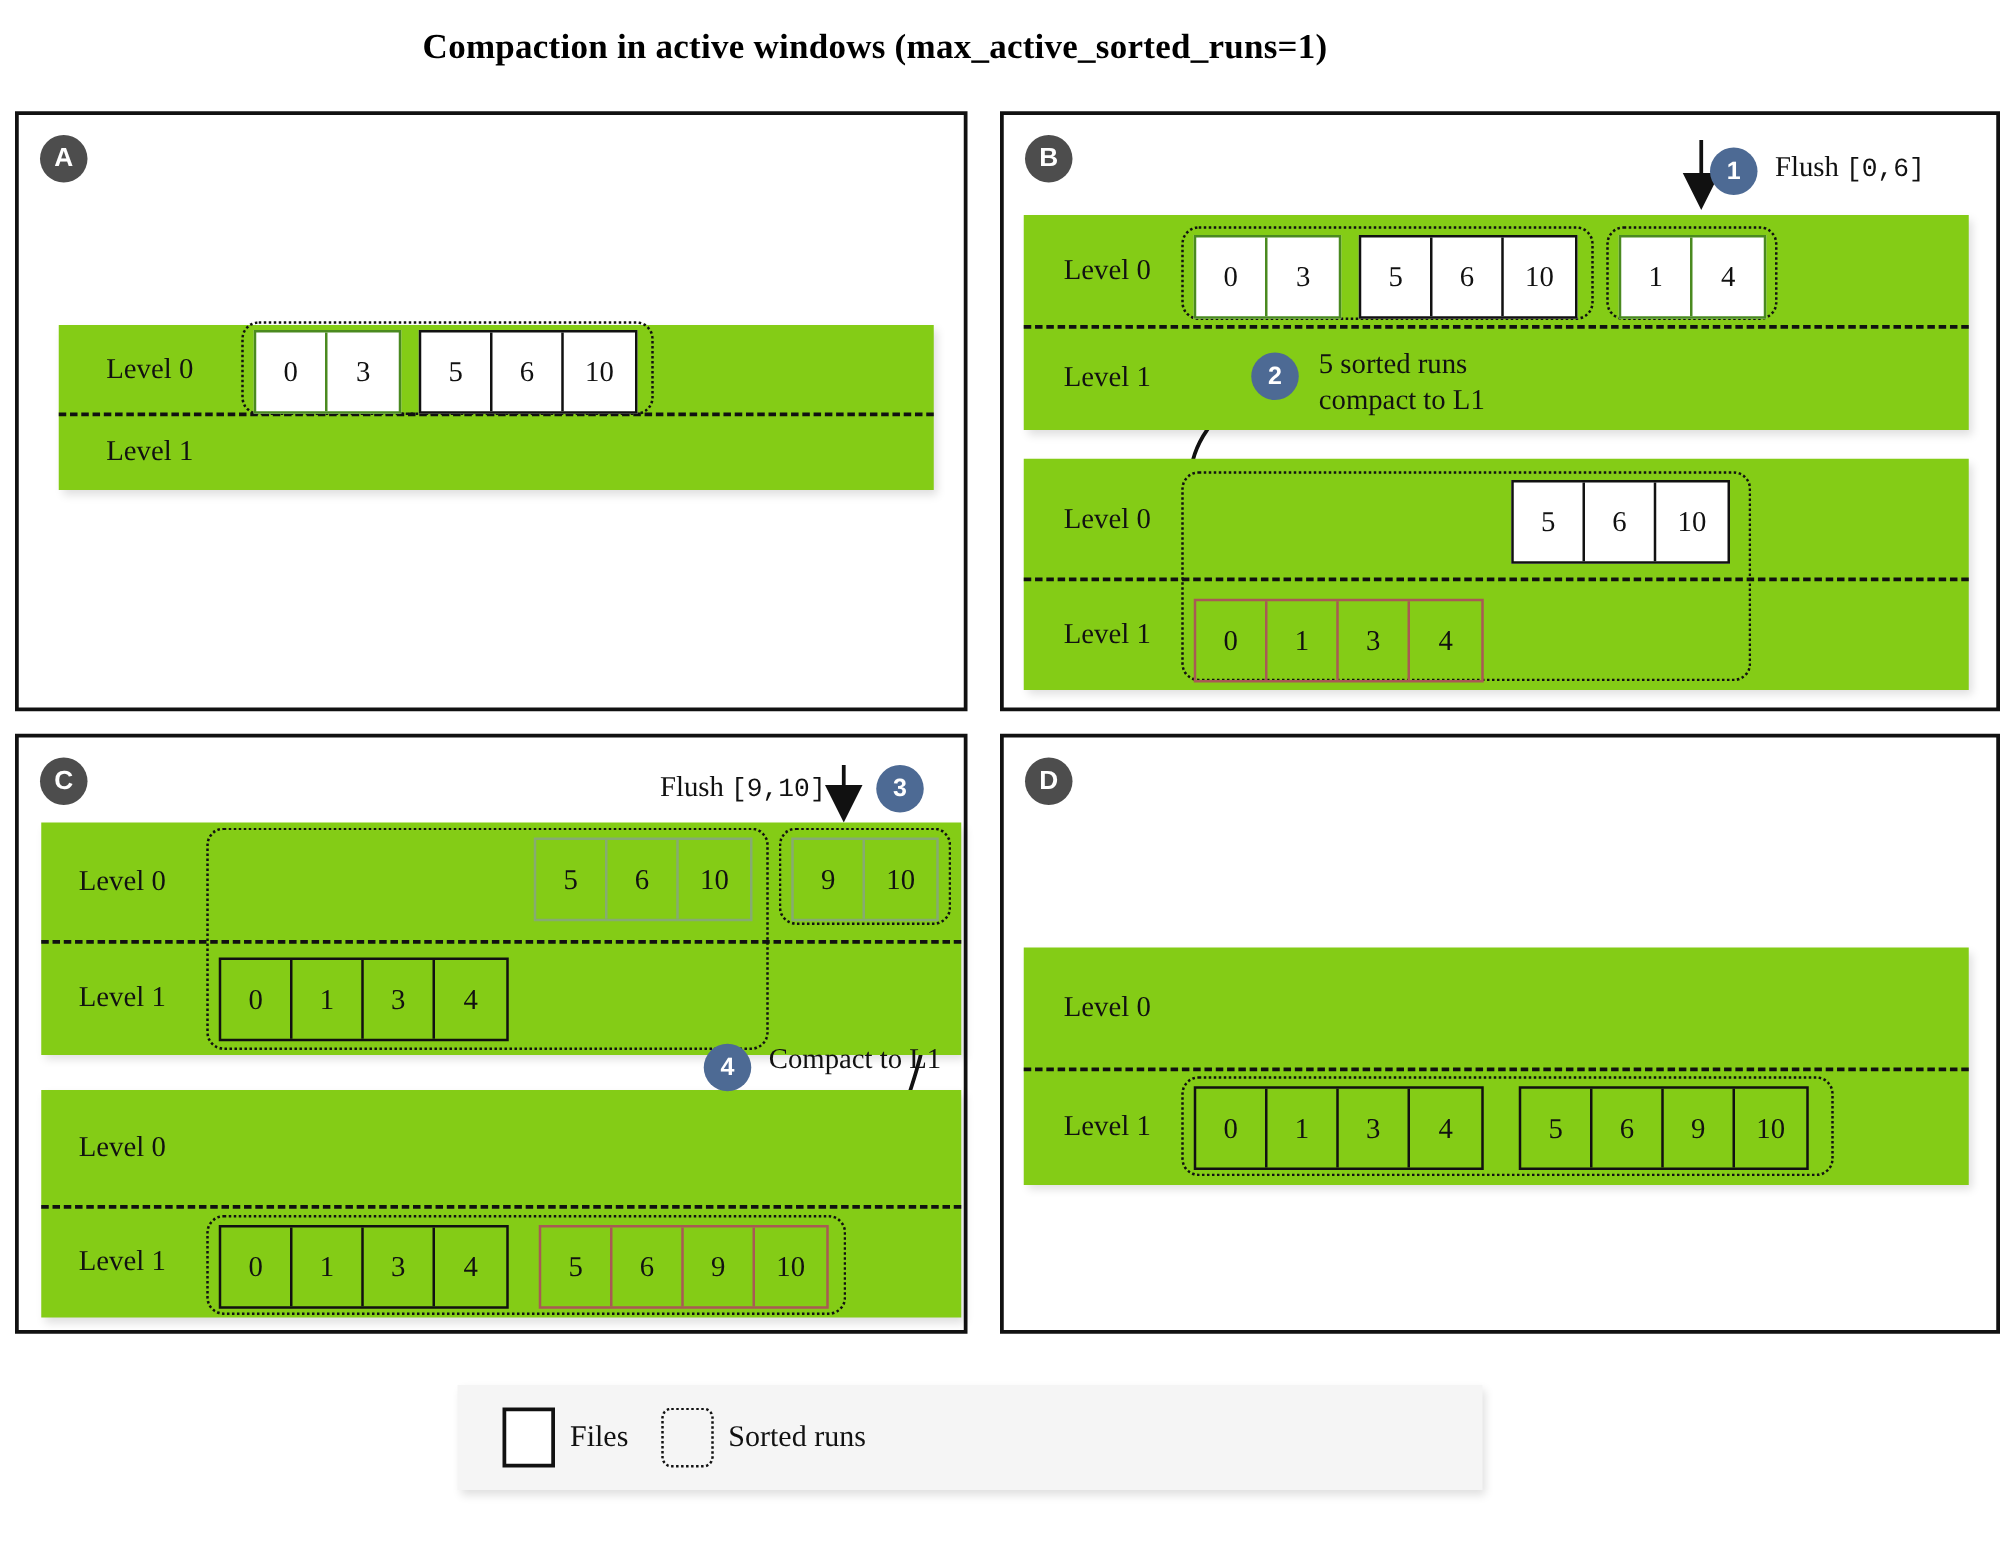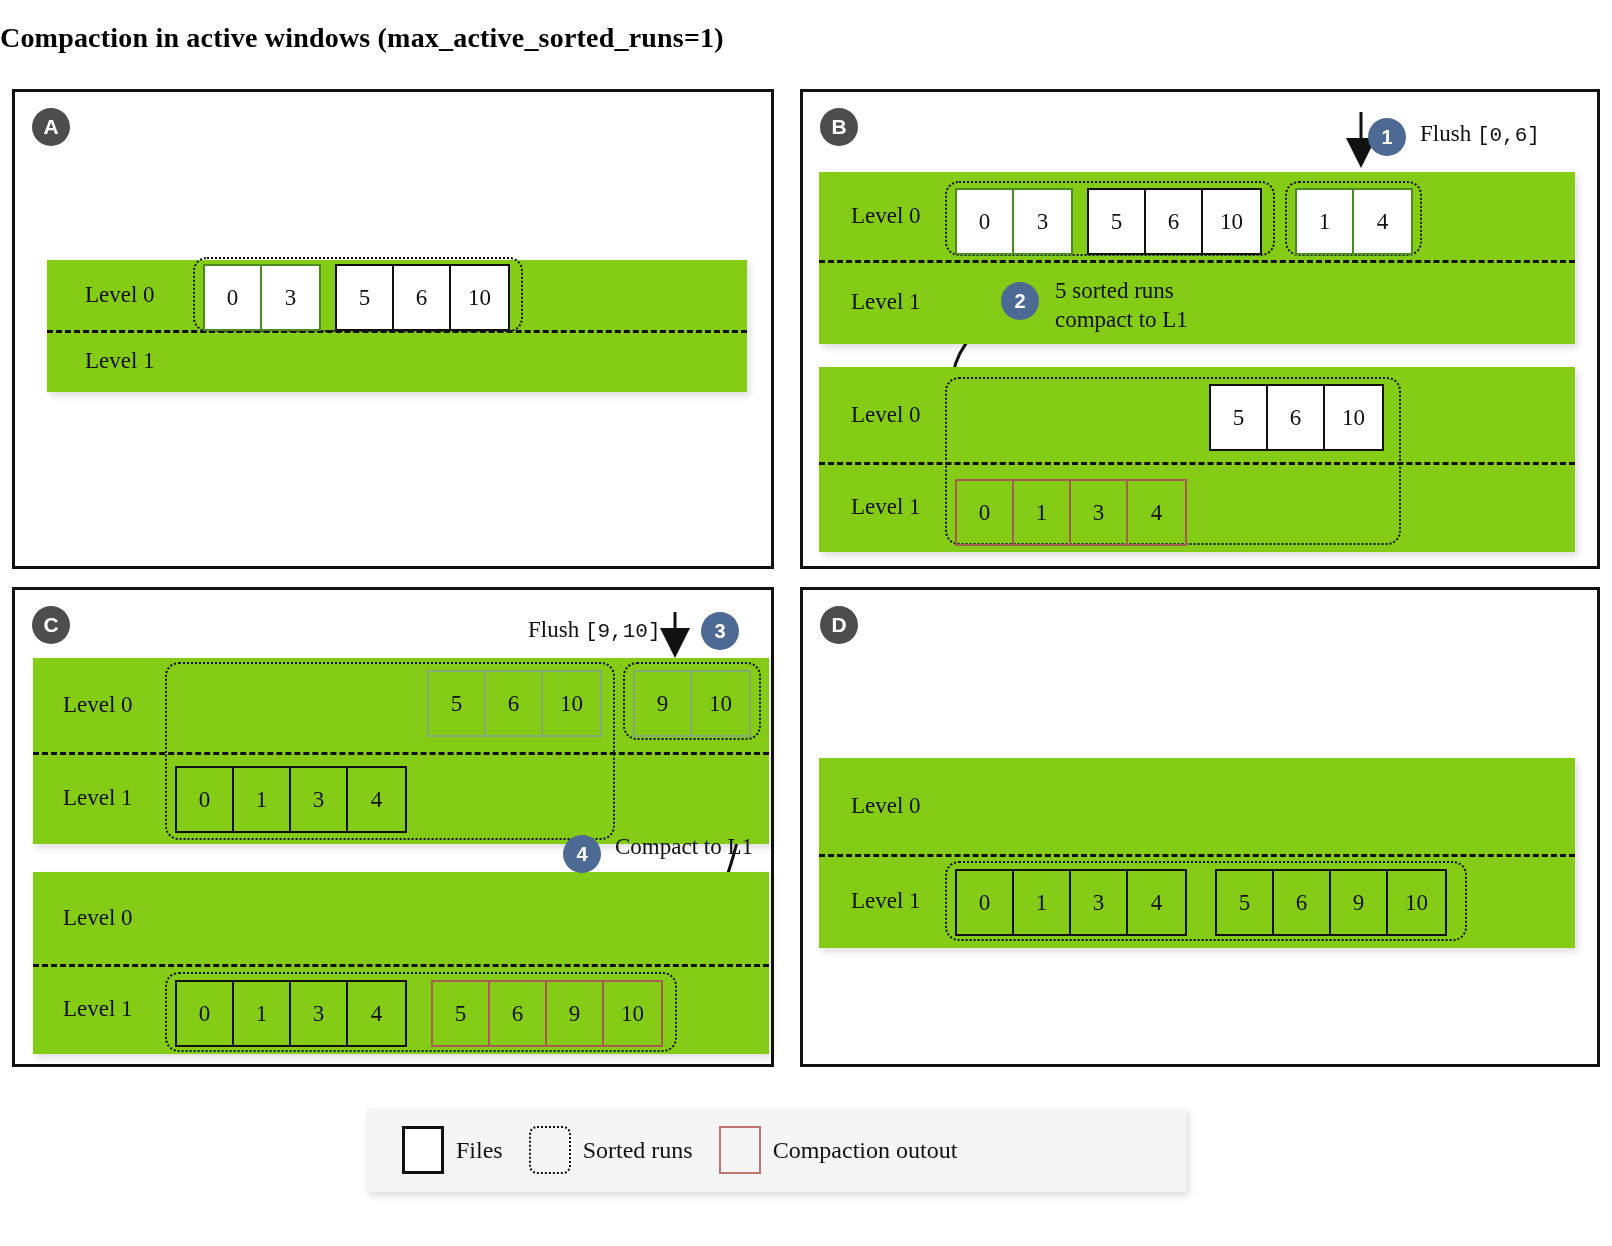--- a/index.html
+++ b/index.html
@@ -8,21 +8,21 @@
     width:1612px; height:1246px;
     background:#ffffff;
     font-family:"Liberation Serif", serif;
     position:relative;
     overflow:hidden;
   }
 
   
   #title {
     position:absolute; left:0; top:22px; width:1400px;
-    text-align:left;
+    text-align:center;
     font-size:28px; font-weight:bold;
     font-family:"Liberation Serif", serif;
     color:#000;
     letter-spacing:0.2px;
   }
 
   
   .panel {
     position:absolute;
     border:3px solid #111;
@@ -355,17 +355,13 @@
 
 <div id="legend">
   <div class="lg-item" style="margin-left:36px;">
     <div class="lg-swatch files"></div>
     <div class="lg-label">Files</div>
   </div>
   <div class="lg-item" style="margin-left:26px;">
     <div class="lg-swatch runs"></div>
     <div class="lg-label">Sorted runs</div>
   </div>
-  <div class="lg-item" style="margin-left:26px;">
-    <div class="lg-swatch output"></div>
-    <div class="lg-label">Compaction outout</div>
-  </div>
 </div>
 
 </body></html>

